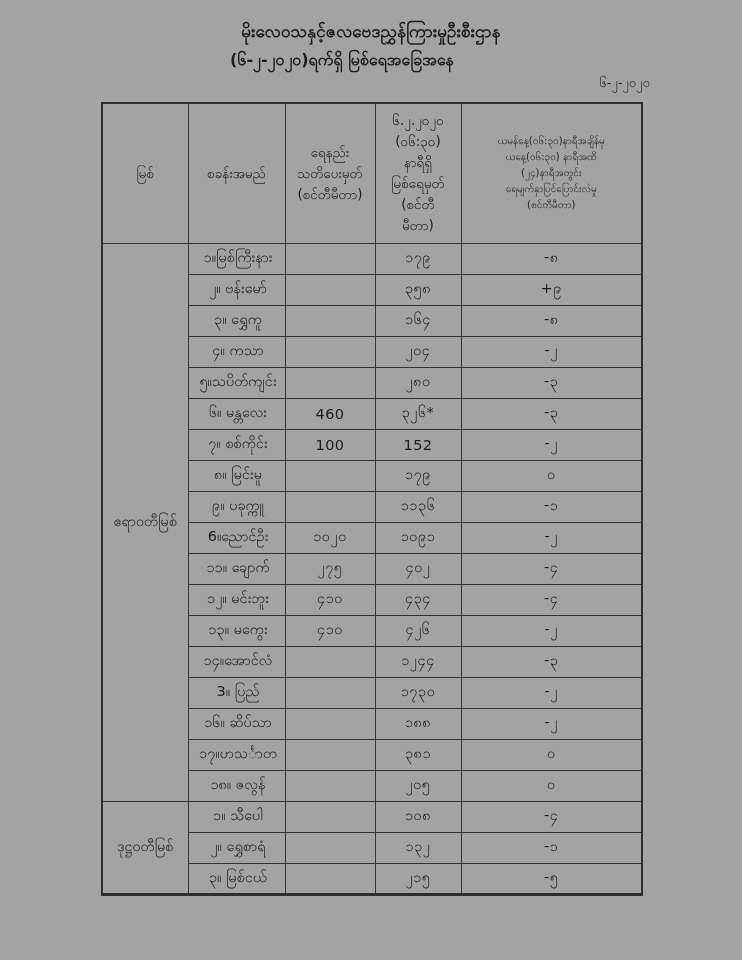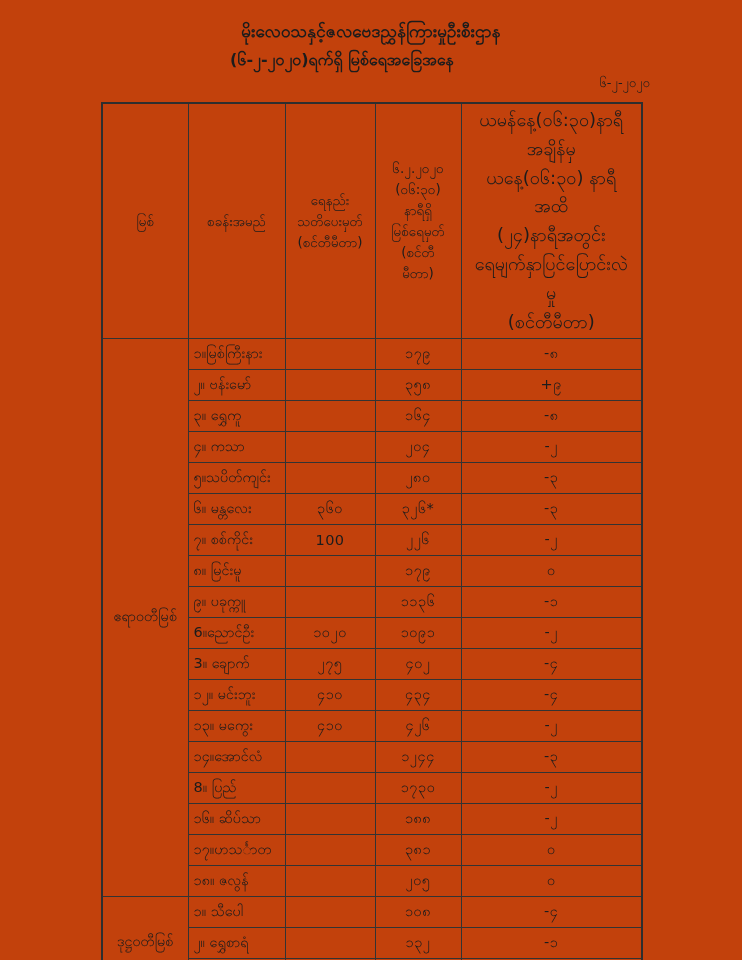--- a/index.html
+++ b/index.html
@@ -4,21 +4,21 @@
 <style>
   * { margin: 0; padding: 0; box-sizing: border-box; }
   html, body { background: #ffffff; }
   body {
     width: 742px; height: 960px;
     position: relative;
     font-family: "DejaVu Sans", sans-serif;
     color: #1c1c1c;
     overflow: hidden;
   }
-  .page { position: absolute; inset: 0; background: #c2410c; }
+  .page { position: absolute; inset: 0; background: #a3a3a3; }
 
   .title-line1 {
     position: absolute; top: 20px; left: 0; width: 742px;
     text-align: center; font-size: 17px; font-weight: bold;
     letter-spacing: 0.2px;
   }
   .title-line2 {
     position: absolute; top: 49px; left: 0; width: 684px;
     text-align: center; font-size: 16px; font-weight: bold;
   }
@@ -41,30 +41,30 @@
   }
   .river-table thead th {
     height: 140px;
     font-weight: normal;
     font-size: 13.5px;
     line-height: 1.55;
     text-align: center;
     white-space: pre-line;
     padding: 2px 10px;
   }
-  .river-table thead th.change-h { font-size: 18px; line-height: 1.6; }
+  .river-table thead th.change-h { font-size: 10px; line-height: 1.6; }
   .river-table thead th.level-h  { font-size: 13.5px; }
   .river-table tbody td {
     height: 31px;
     font-size: 14.5px;
     text-align: center;
     padding: 0 2px;
   }
   .river-table tbody td.station-cell {
-    text-align: left; padding-left: 5px;
+    text-align: center; padding-left: 5px;
     white-space: nowrap;
   }
   .river-table tbody td.river-cell {
     text-align: center; font-size: 14.5px;
     padding: 0 1px;
   }
   .river-table tbody td.num-cell { letter-spacing: 0.5px; }
 </style>
 </head>
 <body>
@@ -131,28 +131,28 @@
           <td class="num-cell">-၂</td>
         </tr>
         <tr>
           <td class="station-cell">၅။သပိတ်ကျင်း</td>
           <td class="num-cell"></td>
           <td class="num-cell">၂၈၀</td>
           <td class="num-cell">-၃</td>
         </tr>
         <tr>
           <td class="station-cell">၆။ မန္တလေး</td>
-          <td class="num-cell">၃၆၀</td>
+          <td class="num-cell">460</td>
           <td class="num-cell">၃၂၆*</td>
           <td class="num-cell">-၃</td>
         </tr>
         <tr>
           <td class="station-cell">၇။ စစ်ကိုင်း</td>
           <td class="num-cell">100</td>
-          <td class="num-cell">၂၂၆</td>
+          <td class="num-cell">152</td>
           <td class="num-cell">-၂</td>
         </tr>
         <tr>
           <td class="station-cell">၈။ မြင်းမူ</td>
           <td class="num-cell"></td>
           <td class="num-cell">၁၇၉</td>
           <td class="num-cell">၀</td>
         </tr>
         <tr>
           <td class="station-cell">၉။ ပခုက္ကူ</td>
@@ -160,21 +160,21 @@
           <td class="num-cell">၁၁၃၆</td>
           <td class="num-cell">-၁</td>
         </tr>
         <tr>
           <td class="station-cell">6။ညောင်ဦး</td>
           <td class="num-cell">၁၀၂၀</td>
           <td class="num-cell">၁၀၉၁</td>
           <td class="num-cell">-၂</td>
         </tr>
         <tr>
-          <td class="station-cell">3။ ချောက်</td>
+          <td class="station-cell">၁၁။ ချောက်</td>
           <td class="num-cell">၂၇၅</td>
           <td class="num-cell">၄၀၂</td>
           <td class="num-cell">-၄</td>
         </tr>
         <tr>
           <td class="station-cell">၁၂။ မင်းဘူး</td>
           <td class="num-cell">၄၁၀</td>
           <td class="num-cell">၄၃၄</td>
           <td class="num-cell">-၄</td>
         </tr>
@@ -184,21 +184,21 @@
           <td class="num-cell">၄၂၆</td>
           <td class="num-cell">-၂</td>
         </tr>
         <tr>
           <td class="station-cell">၁၄။အောင်လံ</td>
           <td class="num-cell"></td>
           <td class="num-cell">၁၂၄၄</td>
           <td class="num-cell">-၃</td>
         </tr>
         <tr>
-          <td class="station-cell">8။ ပြည်</td>
+          <td class="station-cell">3။ ပြည်</td>
           <td class="num-cell"></td>
           <td class="num-cell">၁၇၃၀</td>
           <td class="num-cell">-၂</td>
         </tr>
         <tr>
           <td class="station-cell">၁၆။ ဆိပ်သာ</td>
           <td class="num-cell"></td>
           <td class="num-cell">၁၈၈</td>
           <td class="num-cell">-၂</td>
         </tr>

